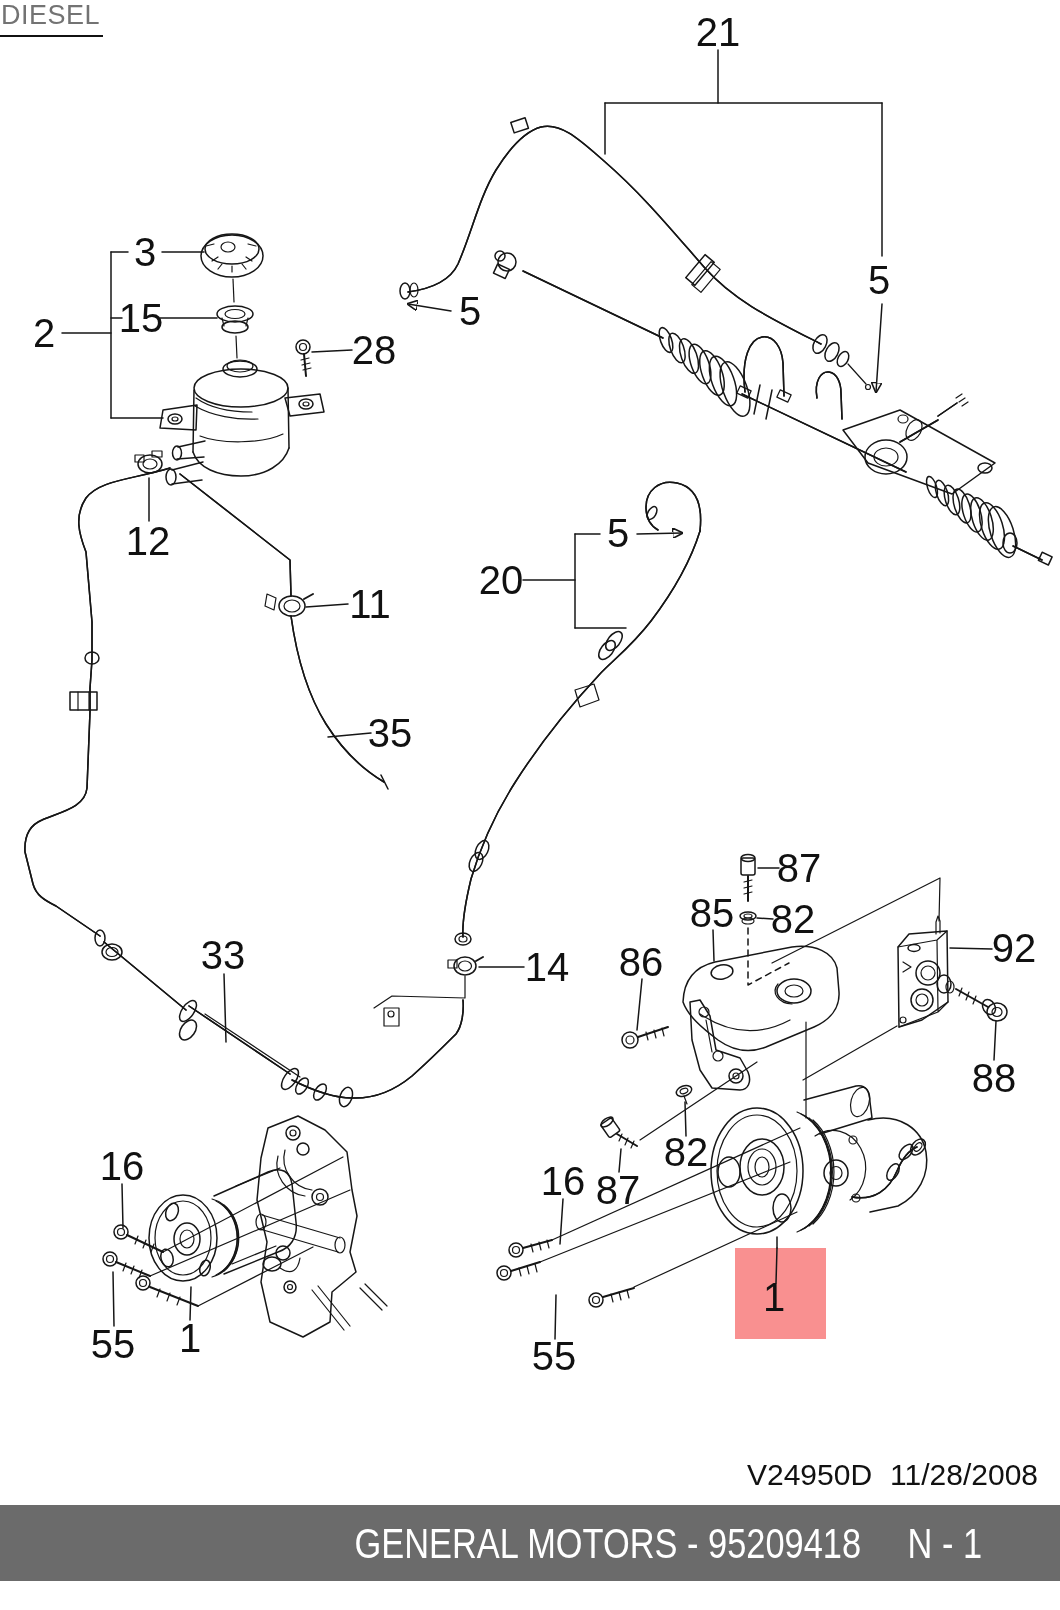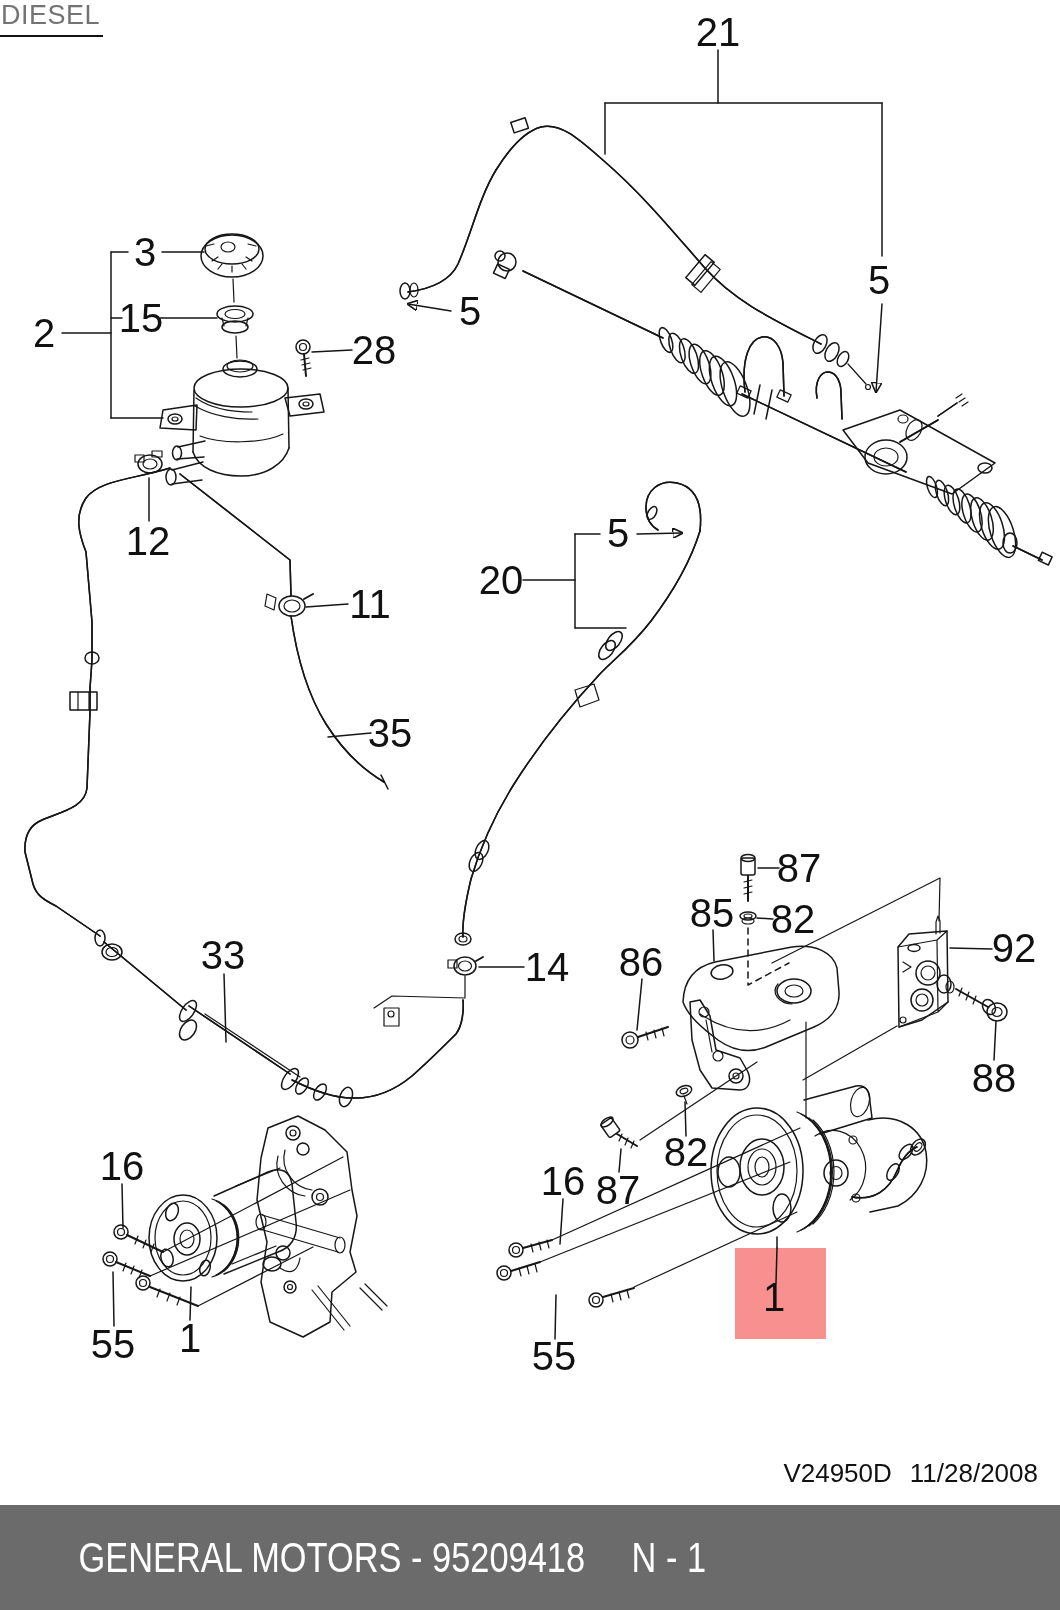--- a/index.html
+++ b/index.html
@@ -10,25 +10,25 @@
   #art{position:absolute;left:0;top:0;z-index:2;}
   #art path,#art ellipse,#art circle,#art line,#art polyline,#art polygon,#art rect{
       fill:none;stroke:#161616;stroke-width:1.5;stroke-linecap:round;stroke-linejoin:round;}
   #art .tube-o{stroke:#161616;fill:none;}
   #art .tube-i{stroke:#ffffff;fill:none;}
   #art .thin{stroke-width:1.2;}
   #art .fat{stroke-width:2;}
   .callout-text{font-family:"Liberation Sans",sans-serif;font-size:40px;fill:#111;}
   #diesel-caption{position:absolute;z-index:3;font-size:27px;letter-spacing:.5px;
       border-bottom:2.5px solid #111;padding:0 3px 4px 1px;}
-  #stamp{position:absolute;z-index:3;right:22px;top:1458px;font-size:26px;
+  #stamp{position:absolute;z-index:3;right:22px;top:1458px;font-size:30px;
       white-space:nowrap;}
   #stamp .gap{display:inline-block;width:18px;}
-  #footer-bar{position:absolute;z-index:4;left:0;right:0;top:1505px;height:105px;
-      display:flex;align-items:center;justify-content:flex-start;}
+  #footer-bar{position:absolute;z-index:4;left:0;right:0;top:1505px;height:76px;
+      display:flex;align-items:center;justify-content:flex-end;}
   #footer-line{color:#fff;font-size:43px;white-space:nowrap;
       transform:scaleX(.80);transform-origin:center;}
   #footer-line .pageref{margin-left:46px;}
 </style>
 </head>
 <body>
 
 <div id="stage">
 
   <div id="highlight-box" style="left: 735px; top: 1248px; width: 91px; height: 91px; background: rgb(249, 144, 144);"></div>

